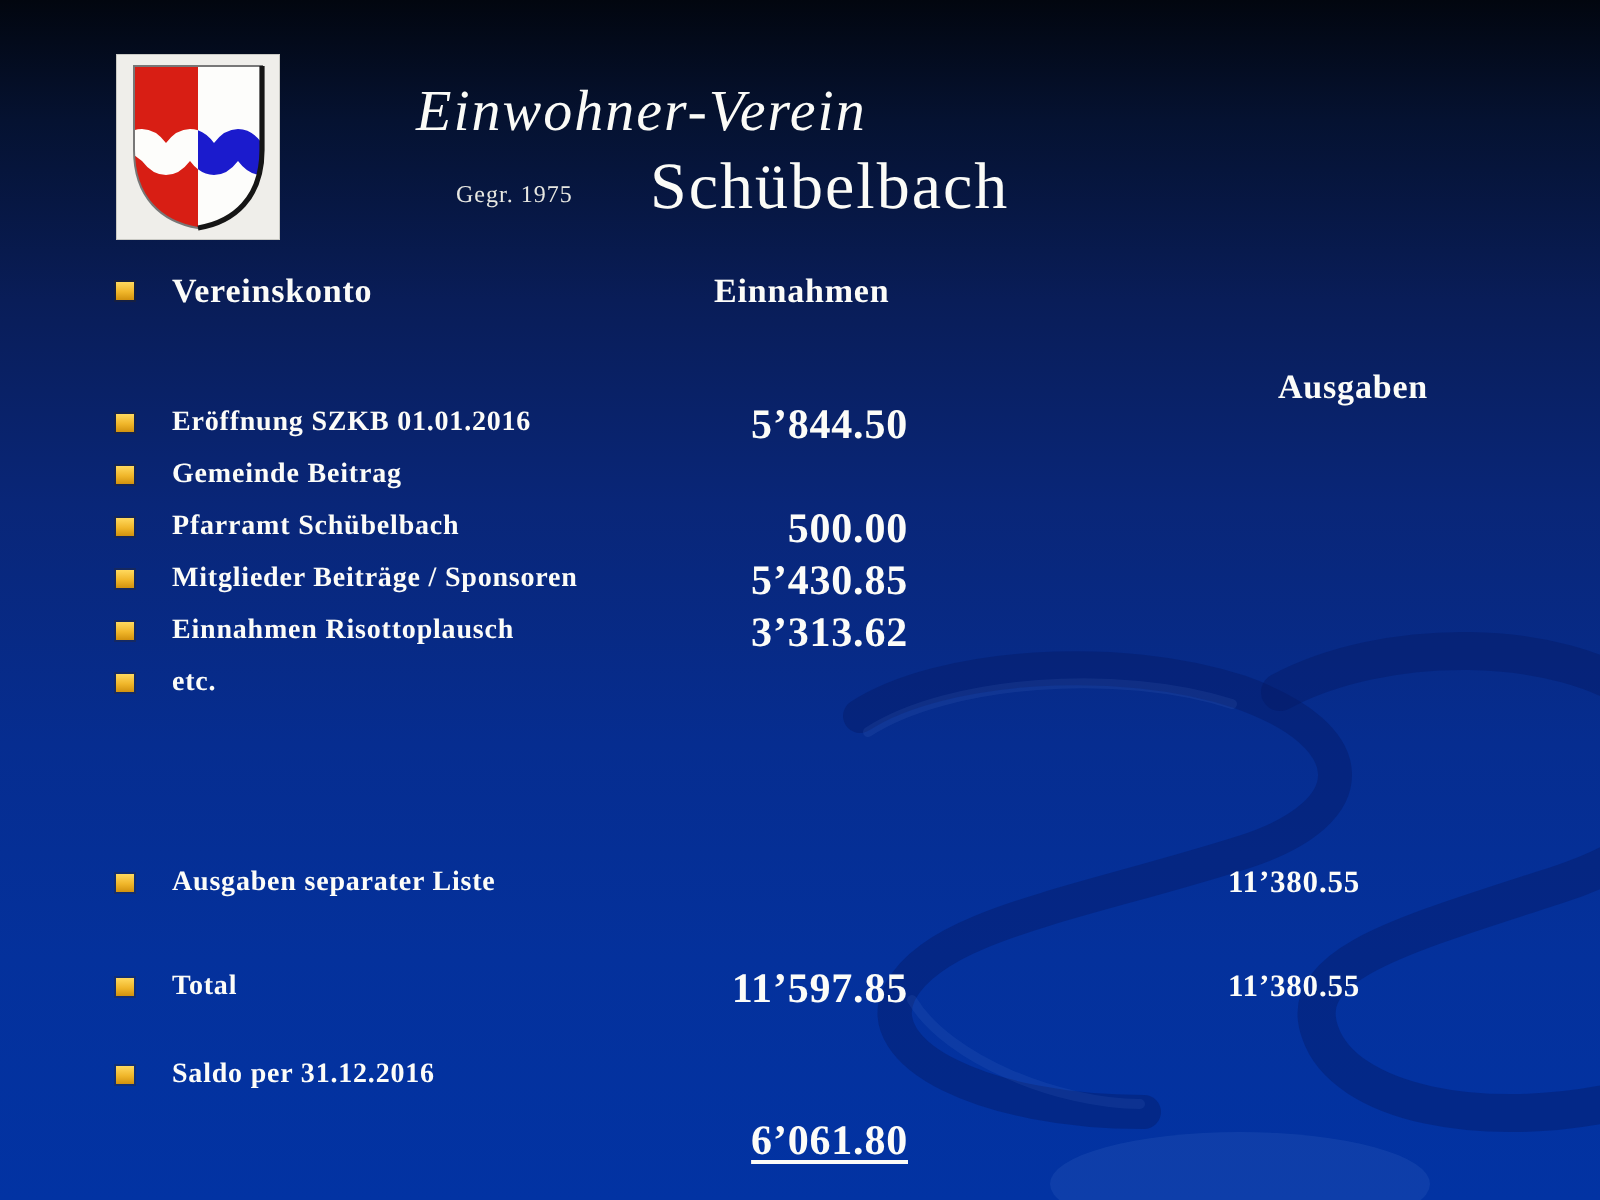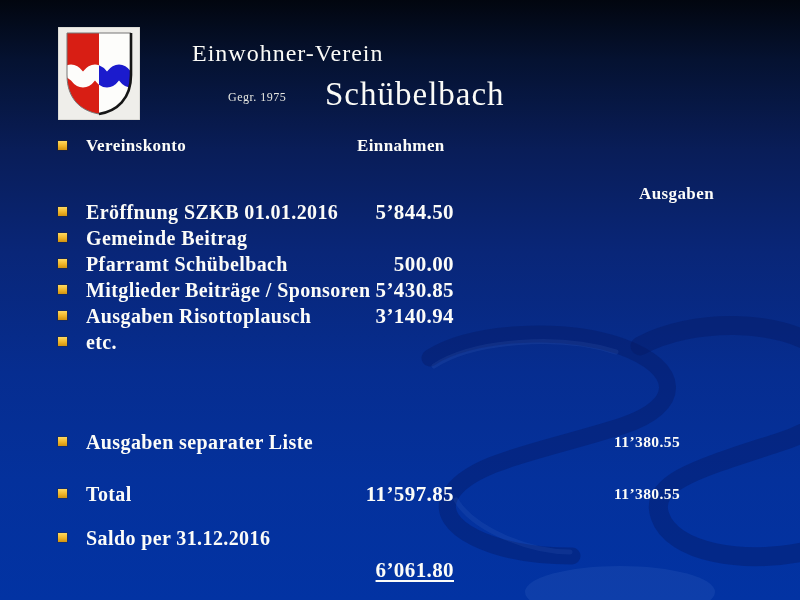--- a/index.html
+++ b/index.html
@@ -16,43 +16,43 @@
       #092678 42%, #062d90 62%, #04319c 80%, #0233a3 100%);
   }
   .swirls { position: absolute; inset: 0; pointer-events: none; }
 
   
   .crest {
     position: absolute; left: 58px; top: 27px;
     width: 82px; height: 93px;
   }
   .title1 {
-    position: absolute; left: 192px; top: 40px;
-    font-size: 24px; color: #fbfbf7; letter-spacing: 1px;
+    position: absolute; left: 208px; top: 40px;
+    font-size: 29px; color: #fbfbf7; letter-spacing: 1px; font-style: italic;
   }
   .founded {
     position: absolute; left: 228px; top: 90px;
     font-size: 12px; color: #e8e8e2; letter-spacing: 0.5px;
   }
   .title2 {
     position: absolute; left: 325px; top: 76px;
     font-size: 33px; color: #fbfbf7; letter-spacing: 1px;
   }
 
   
   .row { position: absolute; left: 14px; width: 800px; height: 20px; line-height: 20px; }
   .bullet {
     position: absolute; left: 44px; top: 5px;
     width: 9px; height: 9px;
     background: linear-gradient(180deg, #ffd95e 0%, #f0b62a 55%, #d2920e 100%);
     box-shadow: 0 0 0 1px rgba(60,40,0,0.25);
   }
   .label {
     position: absolute; left: 72px;
-    font-size: 20px; font-weight: bold; color: #fcfcf8; letter-spacing: 0.4px;
+    font-size: 14px; font-weight: bold; color: #fcfcf8; letter-spacing: 0.4px;
     white-space: nowrap;
   }
   .income {
     position: absolute; left: 290px; width: 150px; text-align: right;
     font-size: 21px; font-weight: bold; color: #fcfcf8; letter-spacing: 0.4px;
   }
   .expenses {
     position: absolute; left: 600px; width: 150px; text-align: left;
     font-size: 15.5px; font-weight: bold; color: #fcfcf8; letter-spacing: 0.4px;
   }
@@ -150,22 +150,22 @@
 
   <div class="row" style="top:280px">
     <span class="bullet"></span>
     <span class="label">Mitglieder Beiträge / Sponsoren</span>
     <span class="income">5’430.85</span>
     <span class="expenses"></span>
   </div>
 
   <div class="row" style="top:306px">
     <span class="bullet"></span>
-    <span class="label">Ausgaben Risottoplausch</span>
-    <span class="income">3’140.94</span>
+    <span class="label">Einnahmen Risottoplausch</span>
+    <span class="income">3’313.62</span>
     <span class="expenses"></span>
   </div>
 
   <div class="row" style="top:332px">
     <span class="bullet"></span>
     <span class="label">etc.</span>
     <span class="income"></span>
     <span class="expenses"></span>
   </div>
 

